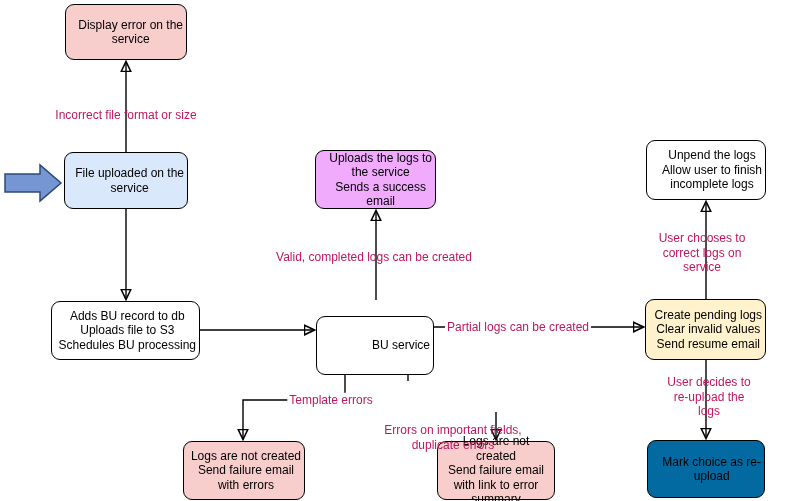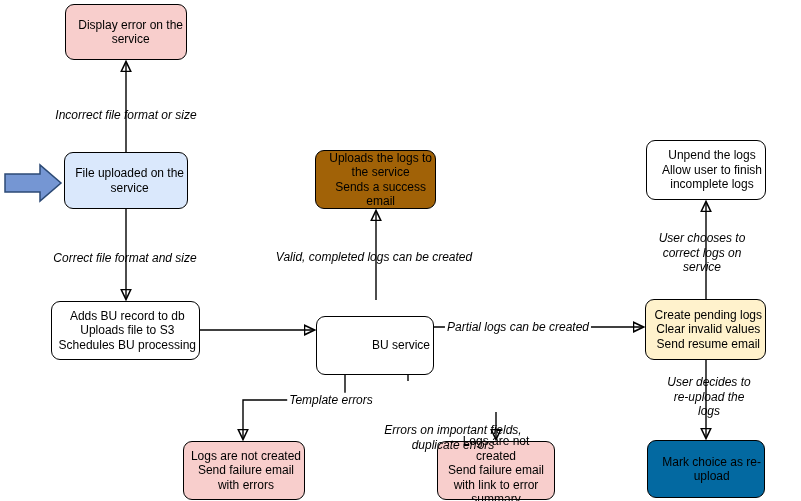--- a/index.html
+++ b/index.html
@@ -43,24 +43,23 @@
     padding: 2px 3px;
   }
   .node-text {
     white-space: pre-line;
   }
   .edge-label {
     position: absolute;
     transform: translate(-50%, -50%);
     font-size: 12px;
     line-height: 14.5px;
-    color: #000000;
+    color: #be185d;
     white-space: pre-line;
     text-align: center;
-    font-style: italic;
   }
   .edge-label.on-line {
     background: #ffffff;
     padding: 0 2px;
   }
   .start-arrow-svg {
     position: absolute;
     left: 0;
     top: 0;
   }
@@ -105,21 +104,21 @@
   <div class="flow-node" style="left: 51px; top: 301px; width: 149px; height: 59px; background-color: rgb(255, 255, 255);">
     <span class="node-text">Adds BU record to db
 Uploads file to S3
 Schedules BU processing</span>
   </div>
 
   <div class="flow-node" style="left: 316px; top: 316px; width: 118px; height: 59px; background-color: rgb(255, 255, 255);">
     <span class="node-text">BU service</span>
   </div>
 
-  <div class="flow-node" style="left: 315px; top: 150px; width: 121px; height: 59px; background-color: #a16207;">
+  <div class="flow-node" style="left: 315px; top: 150px; width: 121px; height: 59px; background-color: #f0abfc;">
     <span class="node-text">Uploads the logs to
 the service
 Sends a success
 email</span>
   </div>
 
   <div class="flow-node" style="left: 645px; top: 299px; width: 121px; height: 61px; background-color: rgb(255, 242, 204);">
     <span class="node-text">Create pending logs
 Clear invalid values
 Send resume email</span>
@@ -144,21 +143,20 @@
 
   <div class="flow-node" style="left: 437px; top: 441px; width: 118px; height: 59px; background-color: rgb(248, 206, 204);">
     <span class="node-text">Logs are not created
 Send failure email
 with link to error
 summary</span>
   </div>
 
   <div class="edge-label" style="left:126px; top:115px;">Incorrect file format or size</div>
 
-  <div class="edge-label" style="left:125px; top:258px;">Correct file format and size</div>
 
   <div class="edge-label" style="left:374px; top:257px;">Valid, completed logs can be created</div>
 
   <div class="edge-label" style="left:702px; top:253px;">User chooses to correct logs on service</div>
 
   <div class="edge-label on-line" style="left:518px; top:327px;">Partial logs can be created</div>
 
   <div class="edge-label" style="left:709px; top:397px;">User decides to re-upload the logs</div>
 
   <div class="edge-label on-line" style="left:331px; top:400px;">Template errors</div>

